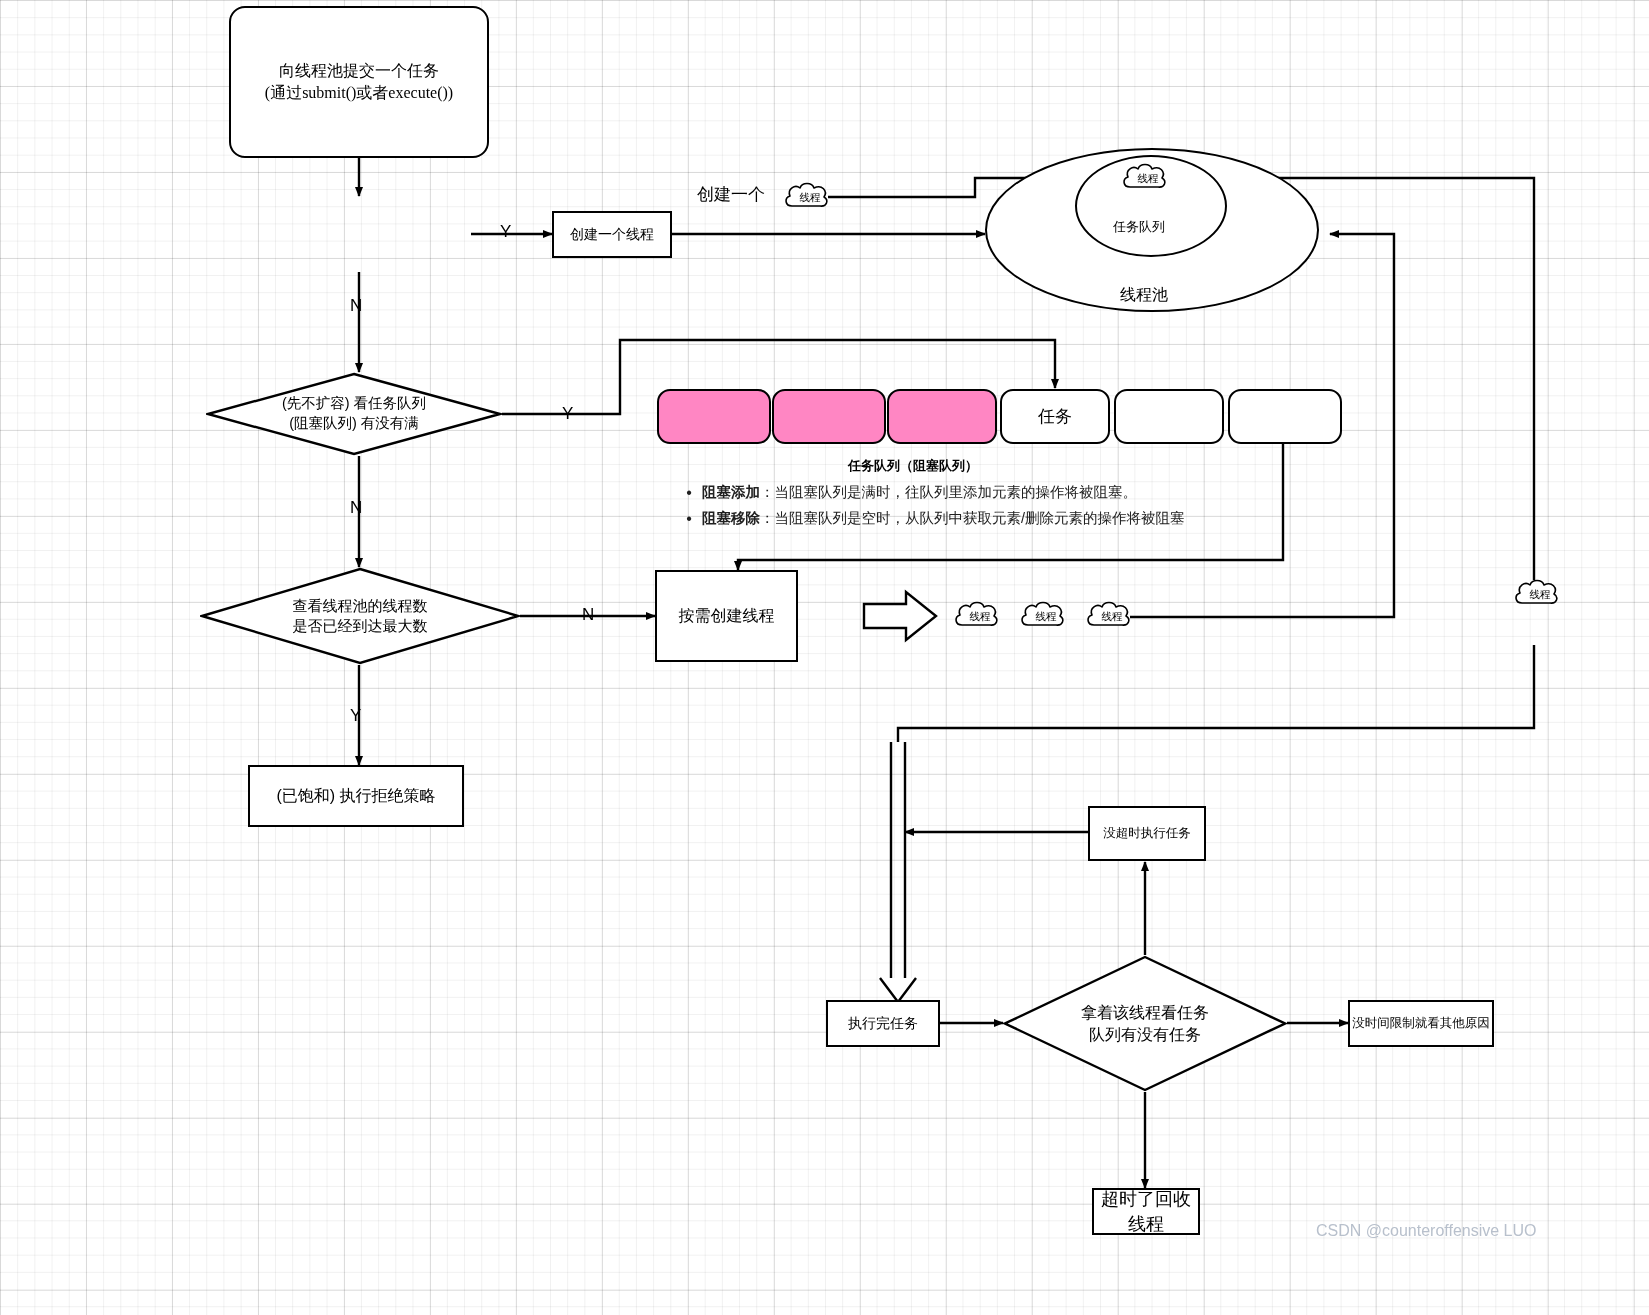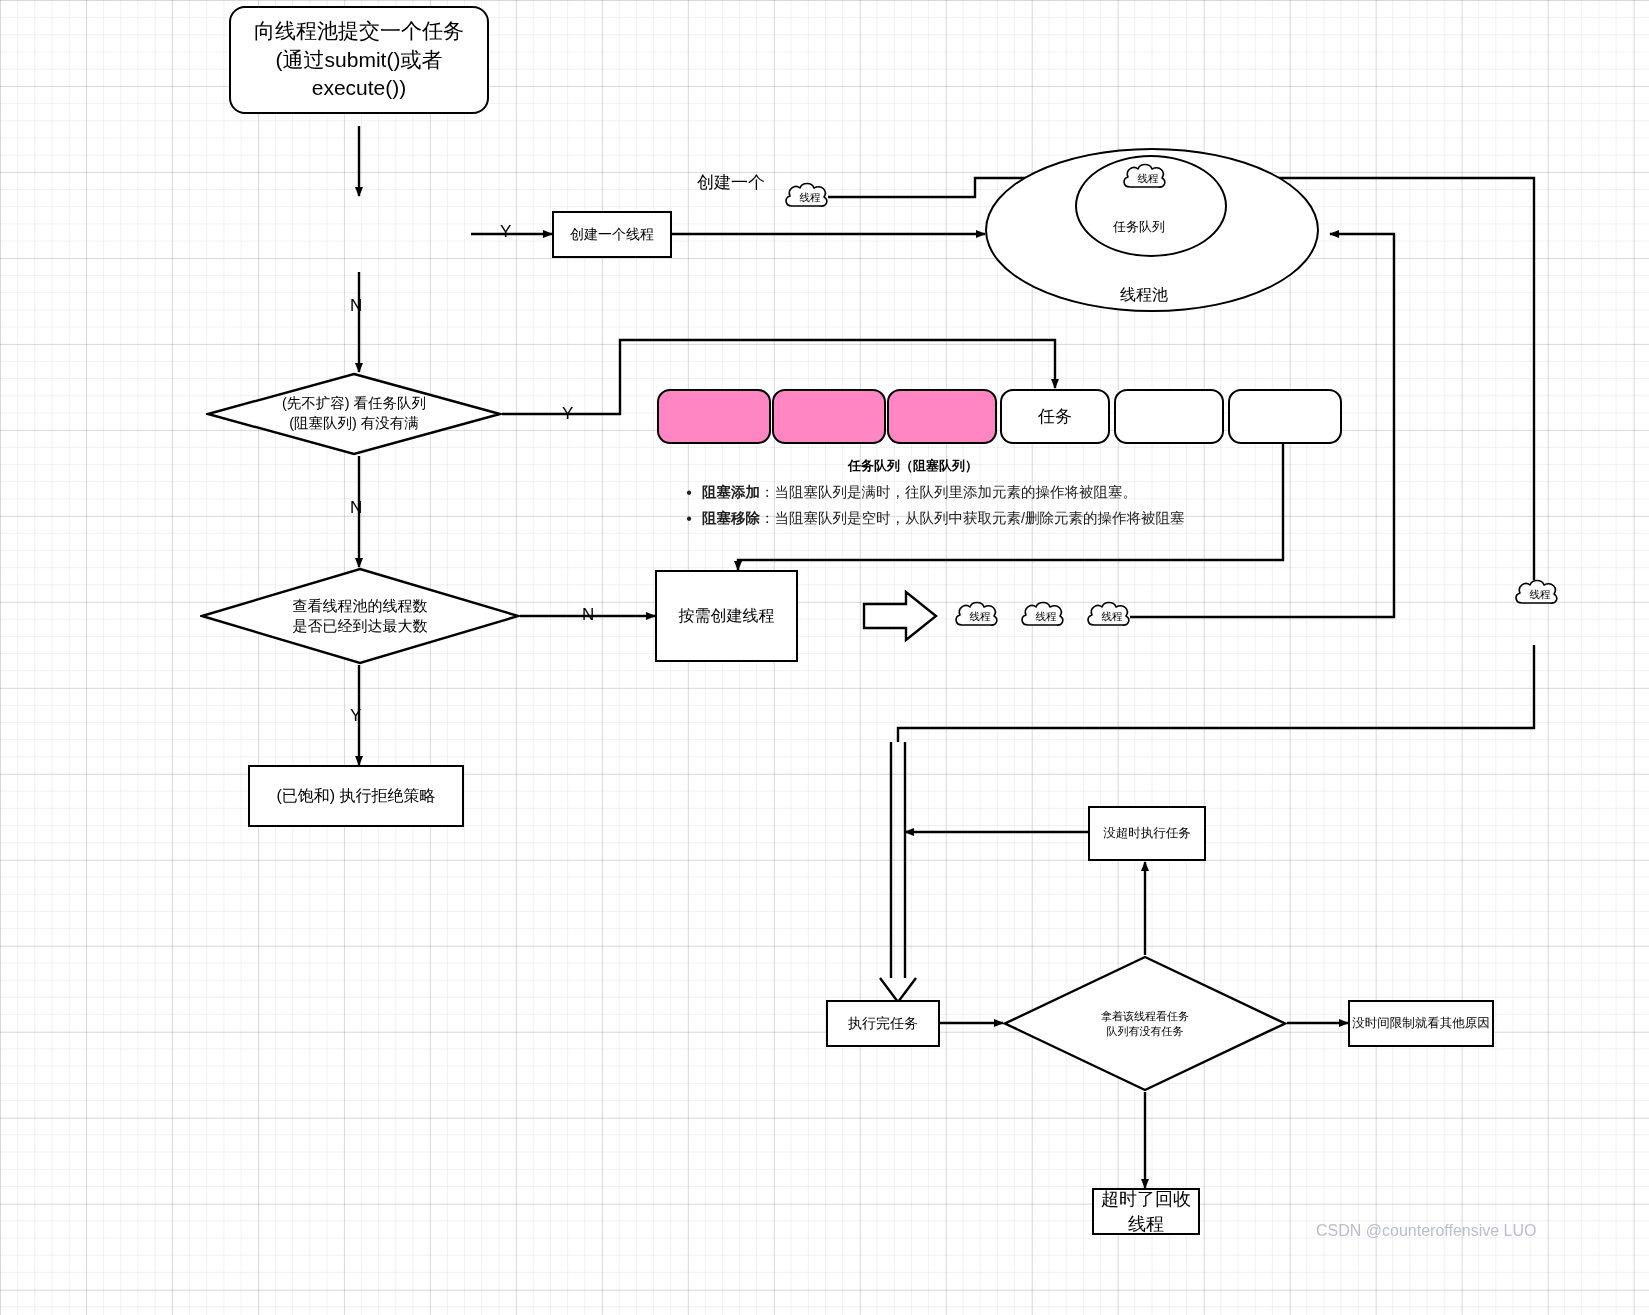--- a/index.html
+++ b/index.html
@@ -107,30 +107,30 @@
       <path d="M1145,1092 L1145,1188" marker-end="url(#arw)"></path>
 
       <path d="M891,742 L891,978"></path>
       <path d="M905,742 L905,978"></path>
       <path d="M880,978 L898,1002 L916,978" fill="#fff"></path>
 
       <path d="M864,604 L906,604 L906,592 L936,616 L906,640 L906,628 L864,628 z" fill="#fff"></path>
     </g>
   </svg>
 
-  <div class="node rounded lbl" style="left:229px;top:6px;width:260px;height:108px;font-size:21px;">向线程池提交一个任务
+  <div class="node rounded lbl" style="left:229px;top:6px;width:260px;height:152px;font-size:16px;font-family:Liberation Serif, serif;">向线程池提交一个任务
 (通过submit()或者execute())</div>
 
 
   <div class="plaintext" style="left:500px;top:222px;font-size:17px;">Y</div>
   <div class="plaintext" style="left:350px;top:296px;font-size:17px;">N</div>
 
   <div class="node rect lbl" style="left:552px;top:211px;width:120px;height:47px;font-size:14px;">创建一个线程</div>
 
-  <div class="plaintext" style="left:697px;top:171px;font-size:17px;">创建一个</div>
+  <div class="plaintext" style="left:697px;top:183px;font-size:17px;">创建一个</div>
   <div class="cloudlet" style="left:782px;top:181px;width:48px;height:33px;">
     <svg width="48" height="33" viewBox="0 0 48 33" style="position:absolute;left:0;top:0;">
       <path d="M10,25 C3,25 2,17 8,15 C5,8 13,3 18,7 C20,1 30,1 32,7 C40,3 46,10 42,16 C47,19 45,26 38,25 z" fill="#fff" stroke="#000" stroke-width="1.6" stroke-linejoin="round"></path>
     </svg>
     <span style="font-size:10.5px;">线程</span>
   </div>
 
   <div class="ellipse" style="left:985px;top:148px;width:330px;height:160px;"></div>
   <div class="plaintext" style="left:1120px;top:285px;font-size:16px;">线程池</div>
 
@@ -224,21 +224,21 @@
   </div>
 
   <div class="node rect lbl" style="left:248px;top:765px;width:216px;height:62px;font-size:16px;">(已饱和) 执行拒绝策略</div>
 
   <div class="node rect lbl" style="left:826px;top:1000px;width:114px;height:47px;font-size:14px;">执行完任务</div>
 
   <div class="diamond-wrap" style="left:1003px;top:955px;width:284px;height:137px;">
     <svg width="284" height="137" viewBox="0 0 284 137">
       <polygon points="142,2 282,68.5 142,135 2,68.5" fill="#fff" stroke="#000" stroke-width="2.4"></polygon>
     </svg>
-    <div class="diamond-txt" style="font-size:11px;">拿着该线程看任务
+    <div class="diamond-txt" style="font-size:16px;">拿着该线程看任务
 队列有没有任务</div>
   </div>
 
   <div class="node rect lbl" style="left:1088px;top:806px;width:118px;height:55px;font-size:12.5px;">没超时执行任务</div>
 
   <div class="node rect lbl" style="left:1348px;top:1000px;width:146px;height:47px;font-size:12.5px;">没时间限制就看其他原因</div>
 
   <div class="node rect lbl" style="left:1092px;top:1188px;width:108px;height:47px;font-size:18px;">超时了回收线程</div>
 
   <div class="watermark" style="left:1316px;top:1222px;">CSDN @counteroffensive LUO</div>

